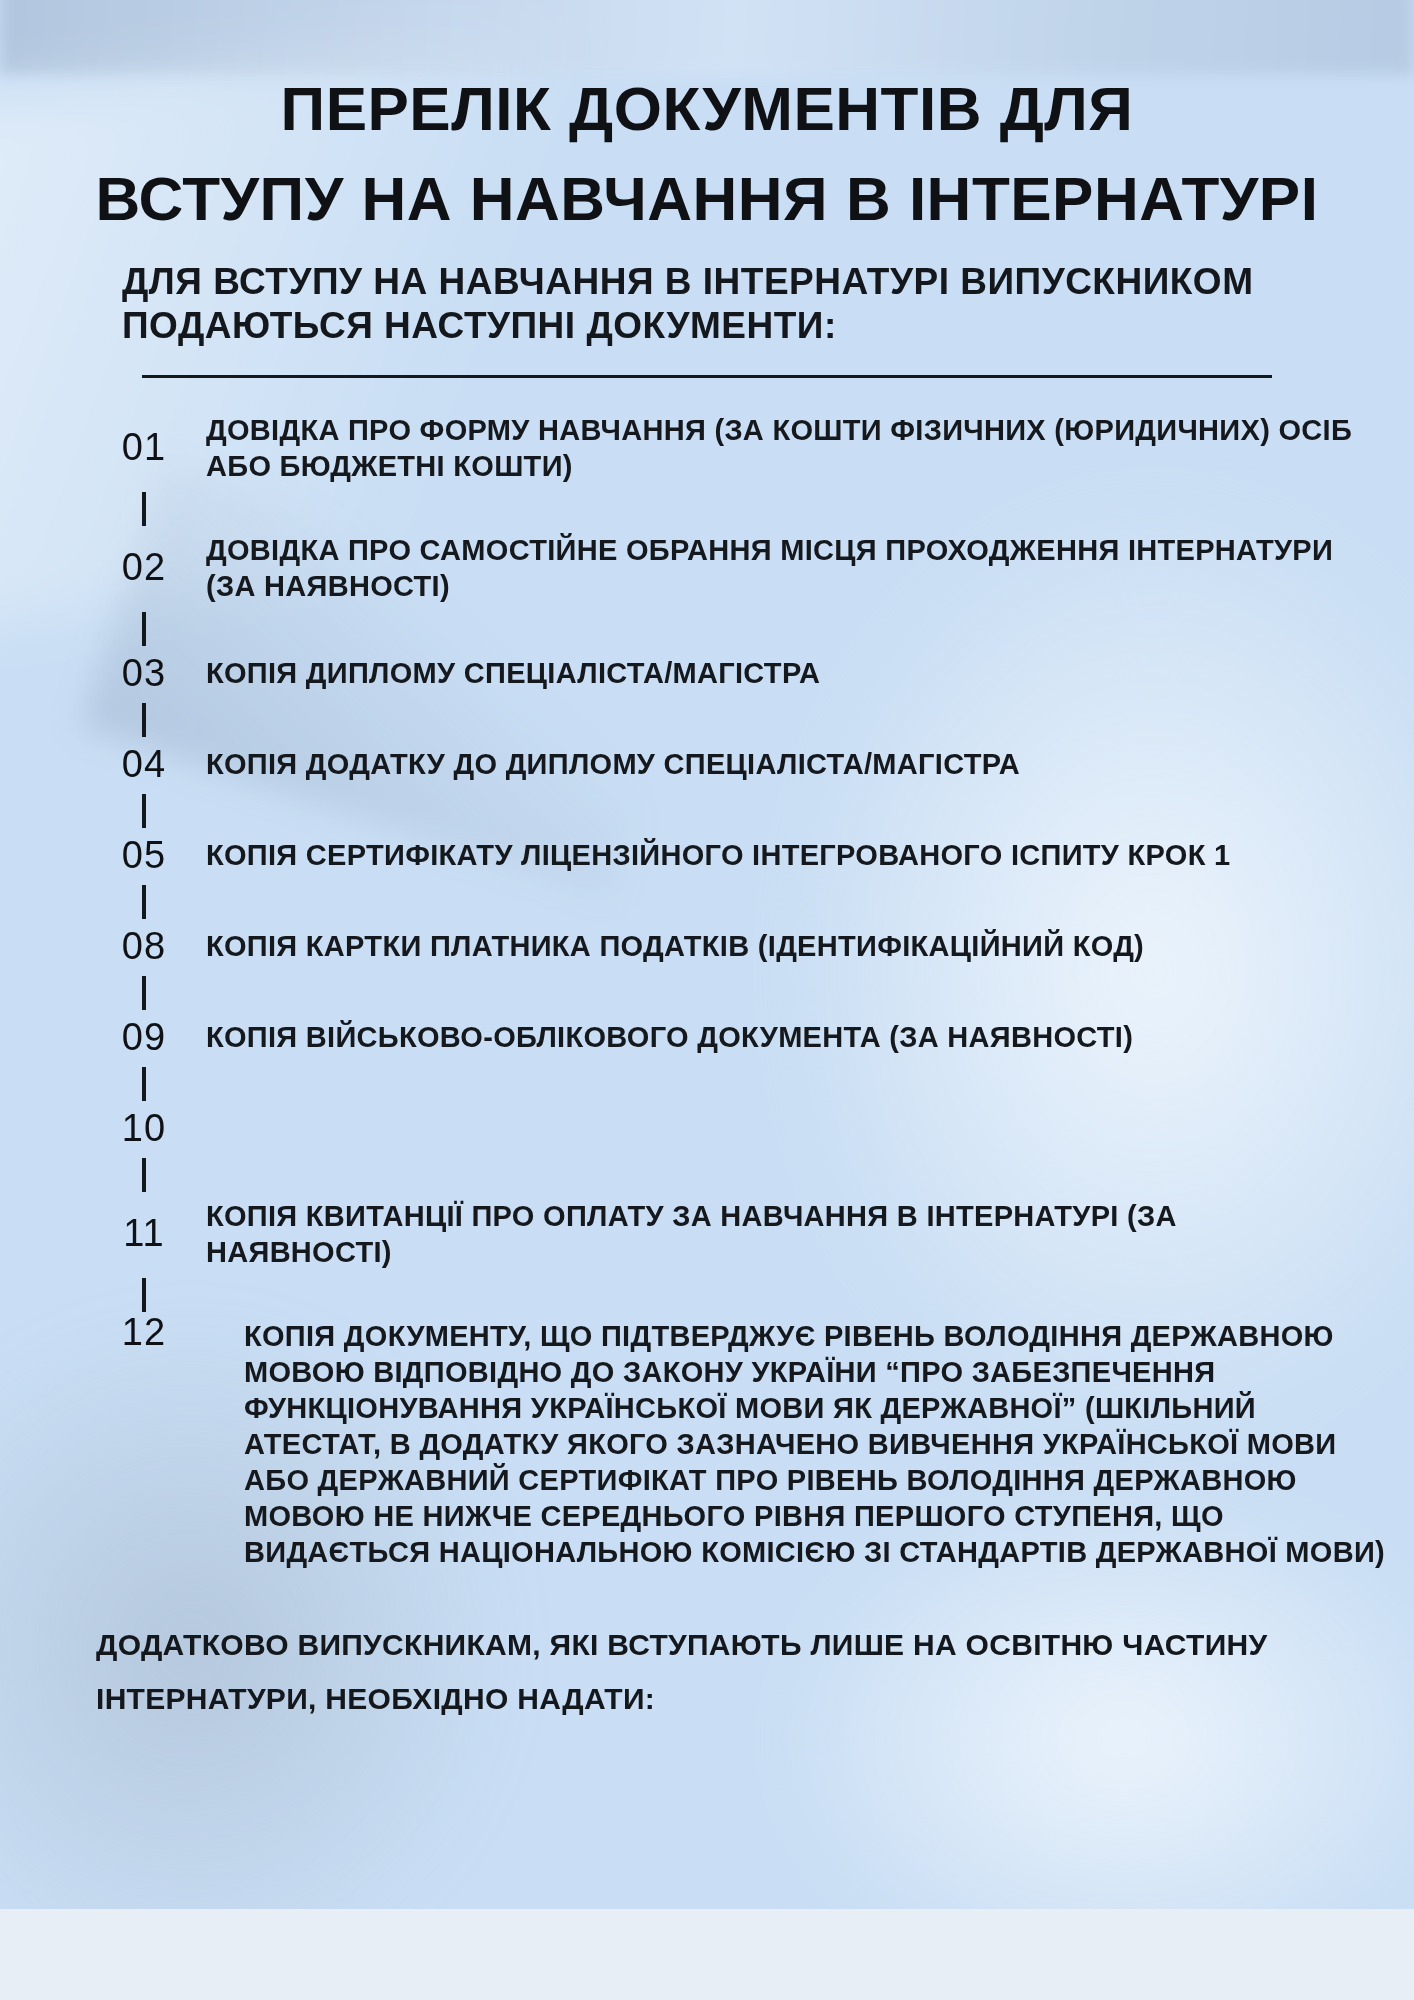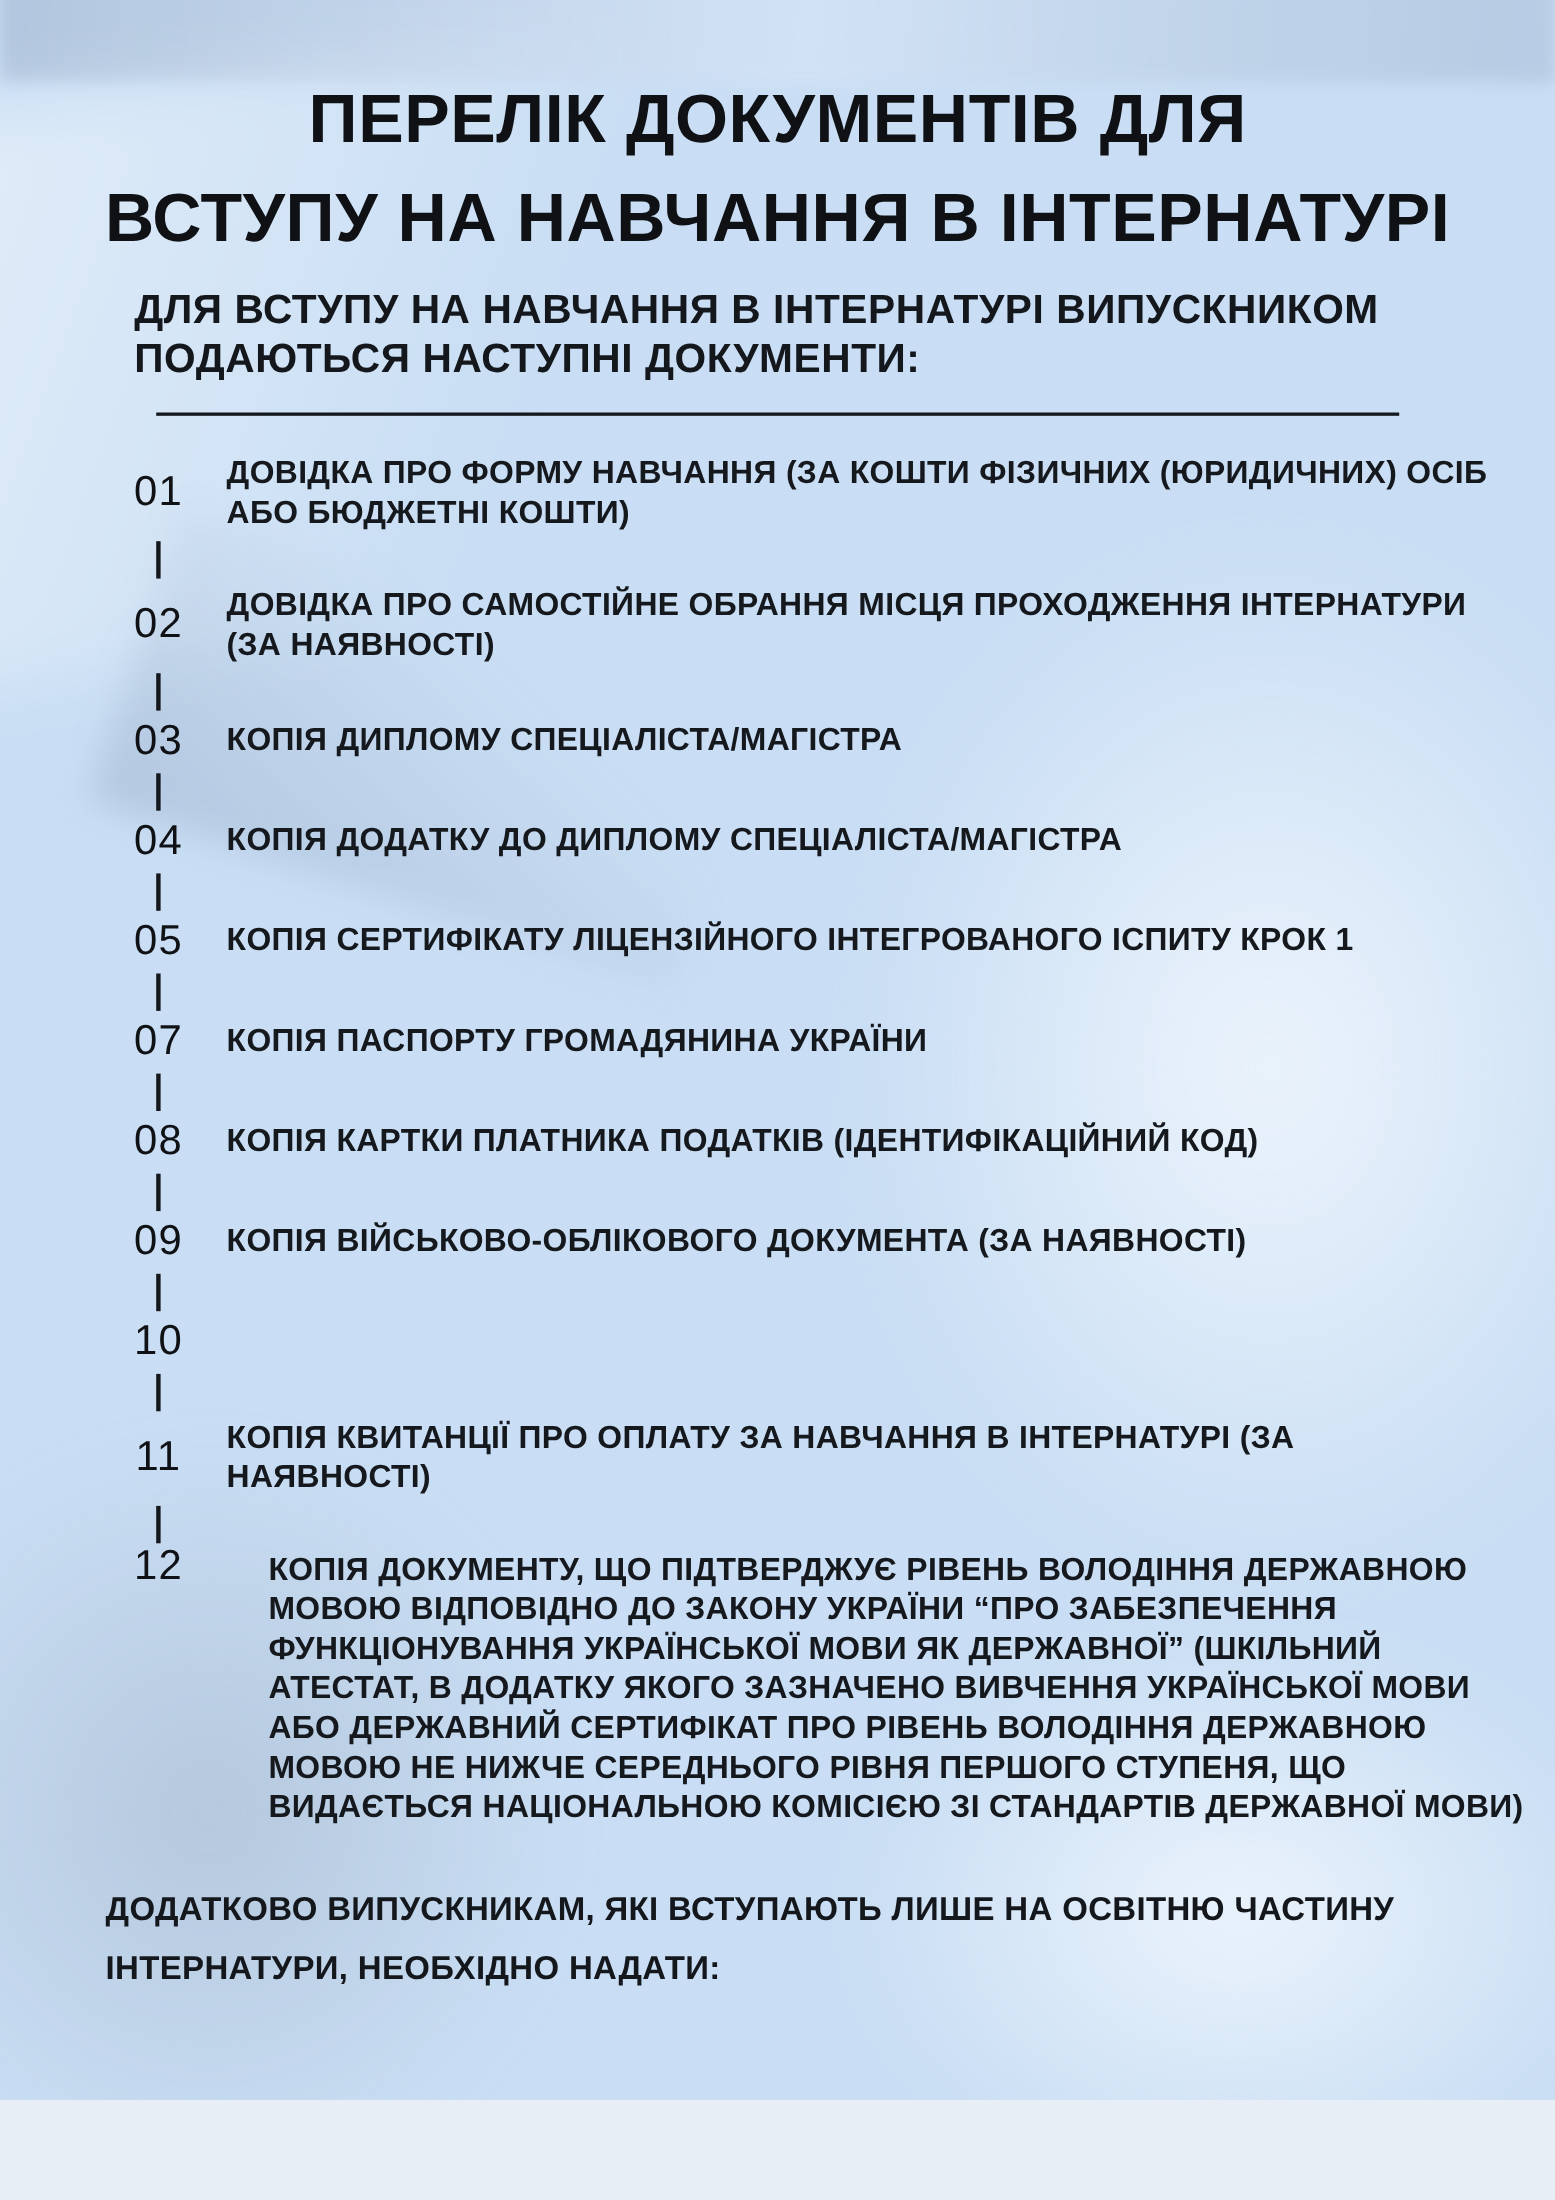--- a/index.html
+++ b/index.html
@@ -146,27 +146,20 @@
   </div>
         <div class="row">
     <div class="num-col">
       <span class="num">05</span>
     </div>
     <span class="tick"></span>
     <div class="txt">КОПІЯ СЕРТИФІКАТУ ЛІЦЕНЗІЙНОГО ІНТЕГРОВАНОГО ІСПИТУ КРОК 1</div>
   </div>
         <div class="row">
     <div class="num-col">
-      <span class="num">07</span>
-    </div>
-    <span class="tick"></span>
-    <div class="txt">КОПІЯ ПАСПОРТУ ГРОМАДЯНИНА УКРАЇНИ</div>
-  </div>
-        <div class="row">
-    <div class="num-col">
       <span class="num">08</span>
     </div>
     <span class="tick"></span>
     <div class="txt">КОПІЯ КАРТКИ ПЛАТНИКА ПОДАТКІВ (ІДЕНТИФІКАЦІЙНИЙ КОД)</div>
   </div>
         <div class="row">
     <div class="num-col">
       <span class="num">09</span>
     </div>
     <span class="tick"></span>

